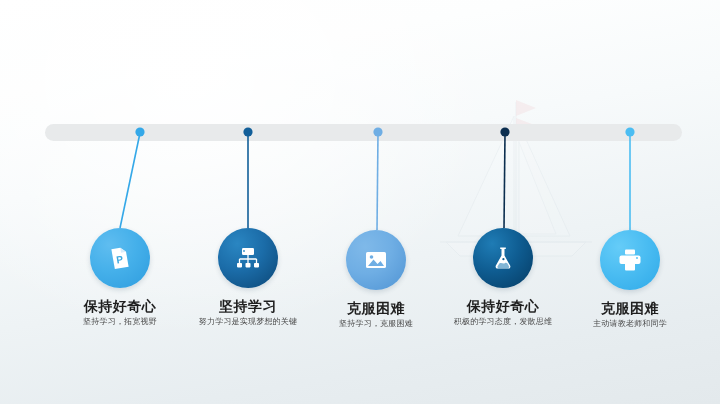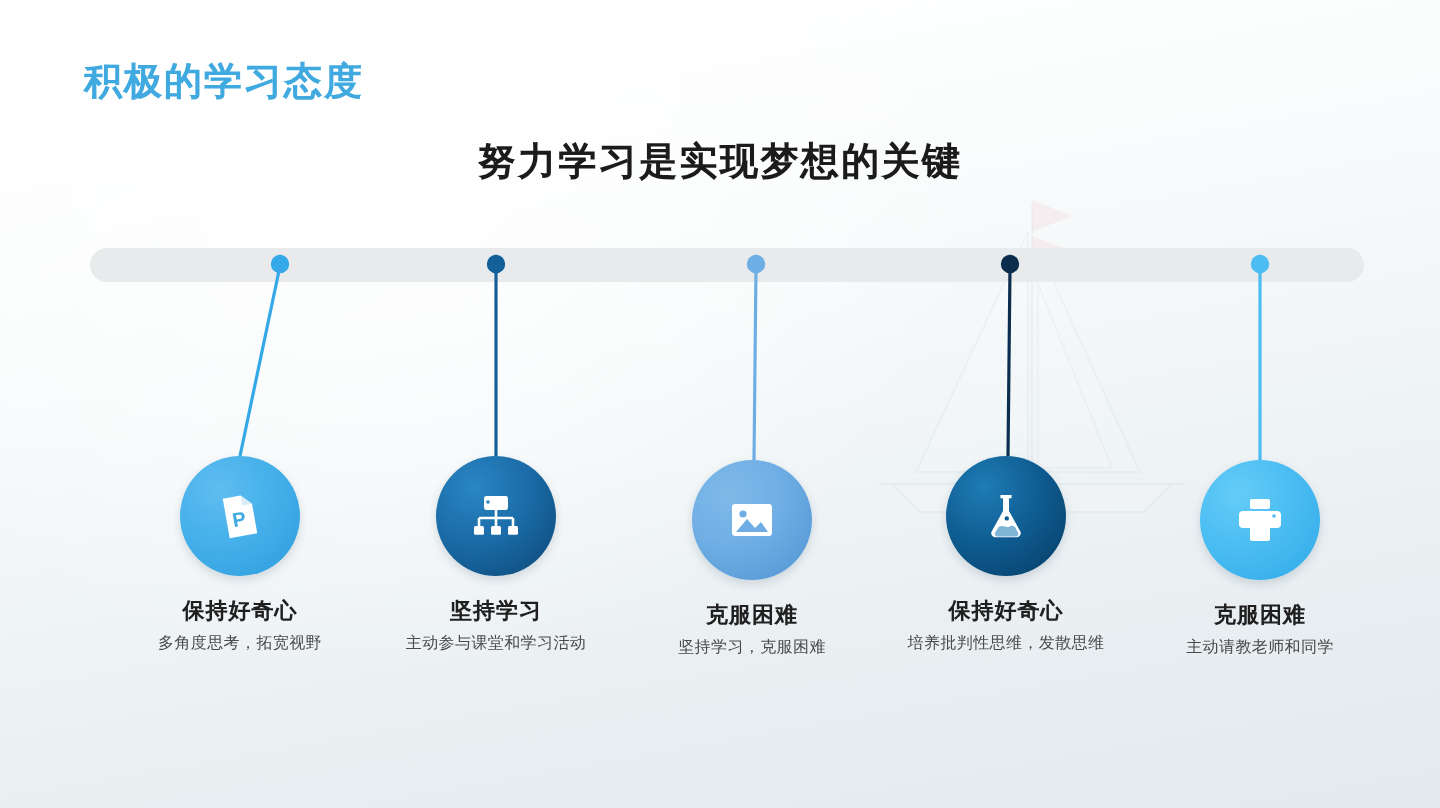--- a/index.html
+++ b/index.html
@@ -107,21 +107,21 @@
     align-items: center;
     justify-content: center;
     box-shadow: 0 2px 5px rgba(30,60,90,0.16);
   }
   .circle svg { display: block; }
   .item-title {
     position: absolute;
     left: 0;
     top: 70px;
     width: 150px;
-    font-size: 11px;
+    font-size: 14px;
     font-weight: bold;
     color: #1f1f1f;
     letter-spacing: .5px;
   }
   .item-desc {
     position: absolute;
     left: 13px;
     top: 88px;
     width: 124px;
     font-size: 8px;
@@ -145,22 +145,20 @@
         <path d="M26 146 L166 146 L152 160 L40 160 Z" fill="#ffffff" fill-opacity="0.6" stroke="#c3ced6"></path>
         <line x1="20" y1="146" x2="172" y2="146"></line>
       </g>
       <g opacity="0.45">
         <path d="M96 4 L116 12 L96 20 Z" fill="#e8a0a6"></path>
         <path d="M96 22 L112 28 L96 34 Z" fill="#e8a0a6"></path>
       </g>
     </svg>
   </div>
 
-  <div class="slide-title">积极的学习态度</div>
-  <div class="main-heading">努力学习是实现梦想的关键</div>
 
   <div class="timeline-bar"></div>
 
   <svg class="connector-layer" viewBox="0 0 720 404">
     <line x1="140" y1="133" x2="120" y2="228" stroke="#34A8E8" stroke-width="1.6"></line>
     <line x1="248" y1="133" x2="248" y2="228" stroke="#125F99" stroke-width="1.6"></line>
     <line x1="378" y1="133" x2="377" y2="230" stroke="#6FAEE4" stroke-width="1.6"></line>
     <line x1="505" y1="133" x2="504" y2="228" stroke="#0B2E4F" stroke-width="1.6"></line>
     <line x1="630" y1="133" x2="630" y2="230" stroke="#4BBDF2" stroke-width="1.6"></line>
 
@@ -177,38 +175,38 @@
         <svg width="30" height="30" viewBox="0 0 30 30" aria-hidden="true">
           <g transform="rotate(-10 15 15)">
             <path d="M8 5 h9 l5 5 v15 h-14 z" fill="#ffffff"></path>
             <path d="M17 5 l5 5 h-5 z" fill="#d9ecfa"></path>
             <text x="11" y="20" font-family="Liberation Sans, sans-serif" font-size="10" font-weight="bold" fill="#3FA9E0">P</text>
           </g>
         </svg>
       </span>
     </div>
     <div class="item-title">保持好奇心</div>
-    <div class="item-desc">多角度思考，拓宽视野</div>
+    <div class="item-desc">坚持学习，拓宽视野</div>
   </div>
 
   <div class="item" style="left:173px; top:228px;">
     <div class="circle" style="background: radial-gradient(circle at 32% 26%, #2A86C2 0%, #1B6CA8 45%, #0B4675 100%);">
       <span>
         <svg width="30" height="30" viewBox="0 0 30 30" aria-hidden="true">
           <rect x="9" y="5" width="12" height="7" rx="1.2" fill="#ffffff"></rect>
           <circle cx="11" cy="8" r="0.9" fill="#2A86C2"></circle>
           <path d="M15 12 v4 M6.5 16 h17 M6.5 16 v4 M15 16 v4 M23.5 16 v4" stroke="#ffffff" stroke-width="1.3" fill="none"></path>
           <rect x="4" y="20" width="5" height="4.4" rx="0.8" fill="#ffffff"></rect>
           <rect x="12.5" y="20" width="5" height="4.4" rx="0.8" fill="#ffffff"></rect>
           <rect x="21" y="20" width="5" height="4.4" rx="0.8" fill="#ffffff"></rect>
         </svg>
       </span>
     </div>
     <div class="item-title">坚持学习</div>
-    <div class="item-desc">主动参与课堂和学习活动</div>
+    <div class="item-desc">努力学习是实现梦想的关键</div>
   </div>
 
   <div class="item" style="left:301px; top:230px;">
     <div class="circle" style="background: radial-gradient(circle at 32% 28%, #7FB9E9 0%, #6FAEE4 45%, #4F93D3 100%);">
       <span>
         <svg width="28" height="28" viewBox="0 0 28 28" aria-hidden="true">
           <rect x="4" y="6" width="20" height="16" rx="1.6" fill="#ffffff"></rect>
           <circle cx="9.5" cy="11" r="1.8" fill="#6FAEE4"></circle>
           <path d="M6 20 l5.5 -6.5 l4 4.5 l3 -3 l3.5 5 z" fill="#6FAEE4"></path>
         </svg>
@@ -222,21 +220,21 @@
     <div class="circle" style="background: radial-gradient(circle at 32% 26%, #1F7CB5 0%, #0F5D92 45%, #053B63 100%);">
       <span>
         <svg width="30" height="30" viewBox="0 0 30 30" aria-hidden="true">
           <path d="M12.2 4.5 h5.6 v1.6 h-1.3 v6.4 l5.6 10.1 a2 2 0 0 1 -1.8 3 h-10.6 a2 2 0 0 1 -1.8 -3 l5.6 -10.1 v-6.4 h-1.3 z" fill="#ffffff"></path>
           <path d="M11.3 20.5 c2.2 -1.4 3.6 .6 5.4 -.3 c1.3 -.6 2 -.3 2.8 .3 l1.5 2.7 a1.3 1.3 0 0 1 -1.2 2 h-9 a1.3 1.3 0 0 1 -1.2 -2 z" fill="#1a79b3" opacity="0.55"></path>
           <circle cx="15.4" cy="16.2" r="1.1" fill="#0F5D92"></circle>
         </svg>
       </span>
     </div>
     <div class="item-title">保持好奇心</div>
-    <div class="item-desc">培养批判性思维，发散思维</div>
+    <div class="item-desc">积极的学习态度，发散思维</div>
   </div>
 
   <div class="item" style="left:555px; top:230px;">
     <div class="circle" style="background: radial-gradient(circle at 32% 28%, #65CCF8 0%, #4BBDF2 45%, #2FA9E8 100%);">
       <span>
         <svg width="28" height="28" viewBox="0 0 28 28" aria-hidden="true">
           <rect x="9" y="3.5" width="10" height="5" rx="1" fill="#ffffff"></rect>
           <rect x="3.5" y="9.5" width="21" height="8.5" rx="2" fill="#ffffff"></rect>
           <circle cx="21" cy="12" r="0.9" fill="#4BBDF2"></circle>
           <rect x="9" y="15" width="10" height="9.5" rx="1" fill="#ffffff"></rect>

